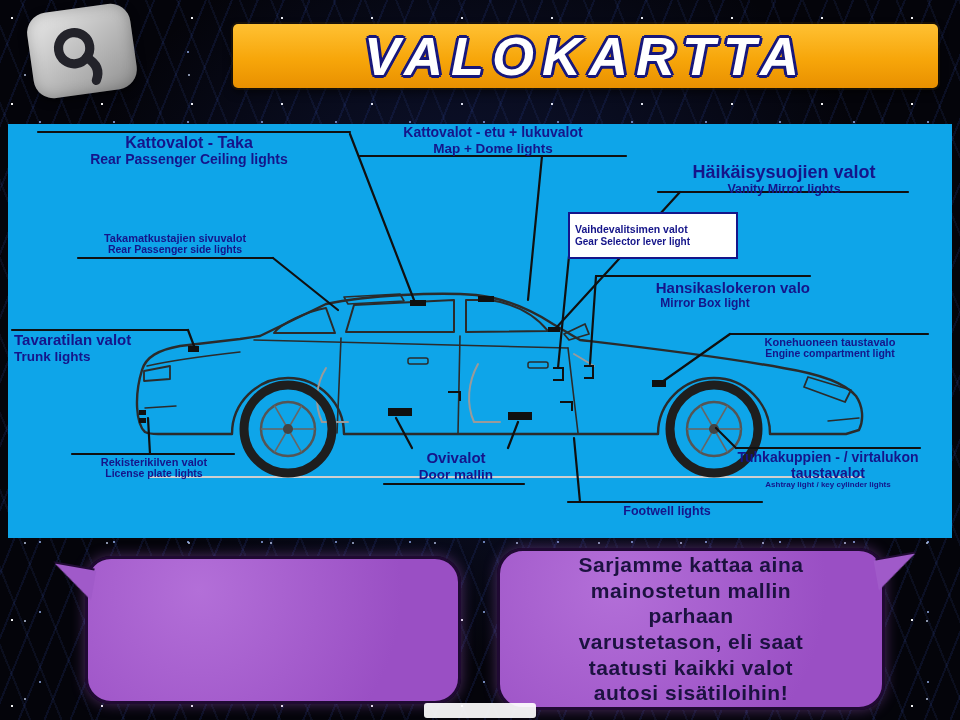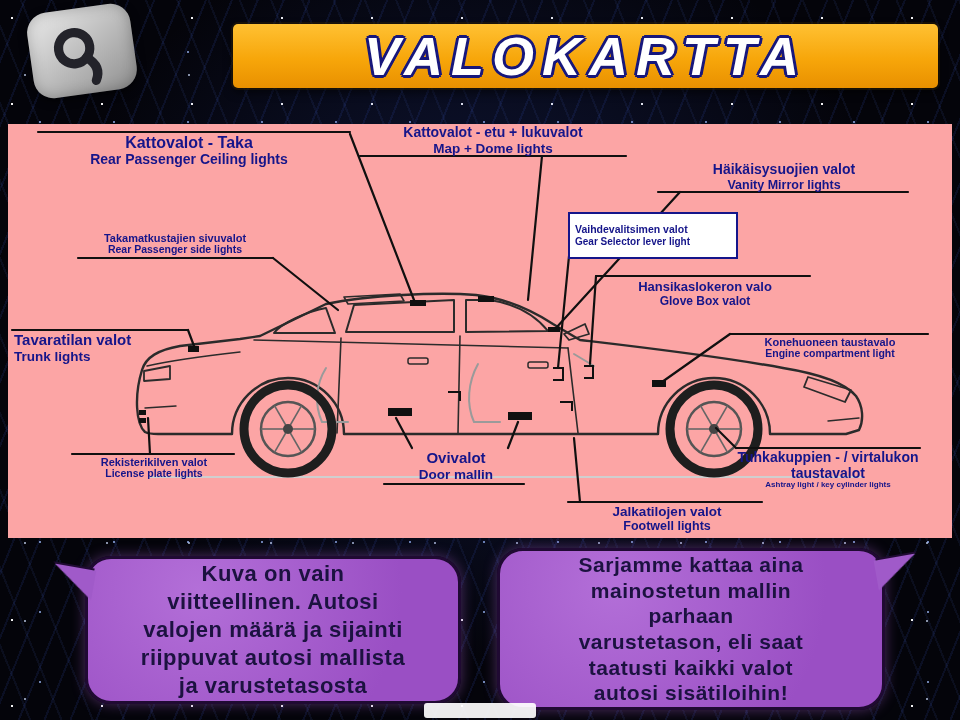--- a/index.html
+++ b/index.html
@@ -31,33 +31,33 @@
   .banner { position:absolute; left:233px; top:24px; width:705px; height:64px;
     background:linear-gradient(180deg,#ffc133 0%, #f7a60a 55%, #e99000 100%);
     border-radius:5px; display:flex; align-items:center; justify-content:center;
     box-shadow:0 0 0 2px rgba(60,40,0,.35), 0 4px 10px rgba(0,0,0,.6); }
   .title { font-size:54px; font-weight:bold; font-style:italic; letter-spacing:8px;
     color:#ffffff; white-space:nowrap;
     text-shadow: 3px 0 0 #17177c, -3px 0 0 #17177c, 0 3px 0 #17177c, 0 -3px 0 #17177c,
       2px 2px 0 #17177c, -2px 2px 0 #17177c, 2px -2px 0 #17177c, -2px -2px 0 #17177c; }
 
   
-  .panel { position:absolute; left:8px; top:124px; width:944px; height:414px; background:#fca5a5; }
+  .panel { position:absolute; left:8px; top:124px; width:944px; height:414px; background:#0ea5e9; }
   .car-svg { position:absolute; inset:0; width:944px; height:414px; }
 
   
   .callout { position:absolute; color:#15158a; font-weight:bold; text-align:center; line-height:1.12; }
   .callout .en { }
   .p1  { left:20px;  top:10px;  width:322px; } .p1 .fi{font-size:16px;}   .p1 .en{font-size:14px;}
   .p2  { left:352px; top:1px;   width:266px; } .p2 .fi{font-size:14px;}   .p2 .en{font-size:13.5px;}
-  .p3  { left:650px; top:38px;  width:252px; } .p3 .fi{font-size:14px;}   .p3 .en{font-size:12.5px;}
+  .p3  { left:650px; top:38px;  width:252px; } .p3 .fi{font-size:18px;}   .p3 .en{font-size:12.5px;}
   .p4  { left:560px; top:88px;  width:170px; border:2px solid #15158a; padding:10px 5px; text-align:left; background:#fff; }
         .p4 .fi{font-size:10.5px;} .p4 .en{font-size:10px;}
   .p5  { left:68px;  top:108px; width:198px; } .p5 .fi{font-size:11px;}   .p5 .en{font-size:10.5px;}
-  .p6  { left:592px; top:156px; width:210px; } .p6 .fi{font-size:13px;}   .p6 .en{font-size:12px;}
+  .p6  { left:592px; top:156px; width:210px; } .p6 .fi{font-size:15px;text-align:right;}   .p6 .en{font-size:12px;}
   .p7  { left:6px;   top:208px; width:172px; text-align:left; } .p7 .fi{font-size:15px;} .p7 .en{font-size:13.5px;}
   .p8  { left:722px; top:212px; width:200px; } .p8 .fi{font-size:11px;}   .p8 .en{font-size:10.5px;}
   .p9  { left:64px;  top:332px; width:164px; } .p9 .fi{font-size:11px;}   .p9 .en{font-size:10.5px;}
   .p10 { left:378px; top:326px; width:140px; } .p10 .fi{font-size:15px;}  .p10 .en{font-size:13.5px;}
   .p11 { left:726px; top:326px; width:188px; } .p11 .fi{font-size:14px;} .p11 .en{font-size:8px;}
   .p12 { left:562px; top:380px; width:194px; } .p12 .fi{font-size:13.5px;}.p12 .en{font-size:12.5px;}
 
   
   .bubble { position:absolute; background:radial-gradient(circle at 30% 22%, #b36fd8, #9a4fc4 72%);
     border:3px solid #200a33; border-radius:26px;
@@ -211,21 +211,21 @@
     <div class="callout p4">
       <div class="fi">Vaihdevalitsimen valot</div>
       <div class="en">Gear Selector lever light</div>
     </div>
     <div class="callout p5">
       <div class="fi">Takamatkustajien sivuvalot</div>
       <div class="en">Rear Passenger side lights</div>
     </div>
     <div class="callout p6">
       <div class="fi">Hansikaslokeron valo</div>
-      <div class="en">Glove Box valot</div>
+      <div class="en">Mirror Box light</div>
     </div>
     <div class="callout p7">
       <div class="fi">Tavaratilan valot</div>
       <div class="en">Trunk lights</div>
     </div>
     <div class="callout p8">
       <div class="fi">Konehuoneen taustavalo</div>
       <div class="en">Engine compartment light</div>
     </div>
     <div class="callout p9">
@@ -234,32 +234,26 @@
     </div>
     <div class="callout p10">
       <div class="fi">Ovivalot</div>
       <div class="en">Door mallin</div>
     </div>
     <div class="callout p11">
       <div class="fi">Tuhkakuppien - / virtalukon taustavalot</div>
       <div class="en">Ashtray light / key cylinder lights</div>
     </div>
     <div class="callout p12">
-      <div class="fi">Jalkatilojen valot</div>
       <div class="en">Footwell lights</div>
     </div>
   </div>
 
   <div class="bubble bubble-left">
     <div class="tail tail-left"></div>
-    <div class="bubble-text">Kuva on vain
-viitteellinen. Autosi
-valojen määrä ja sijainti
-riippuvat autosi mallista
-ja varustetasosta</div>
   </div>
   <div class="bubble bubble-right">
     <div class="tail tail-right"></div>
     <div class="bubble-text">Sarjamme kattaa aina
 mainostetun mallin
 parhaan
 varustetason, eli saat
 taatusti kaikki valot
 autosi sisätiloihin!</div>
   </div>

